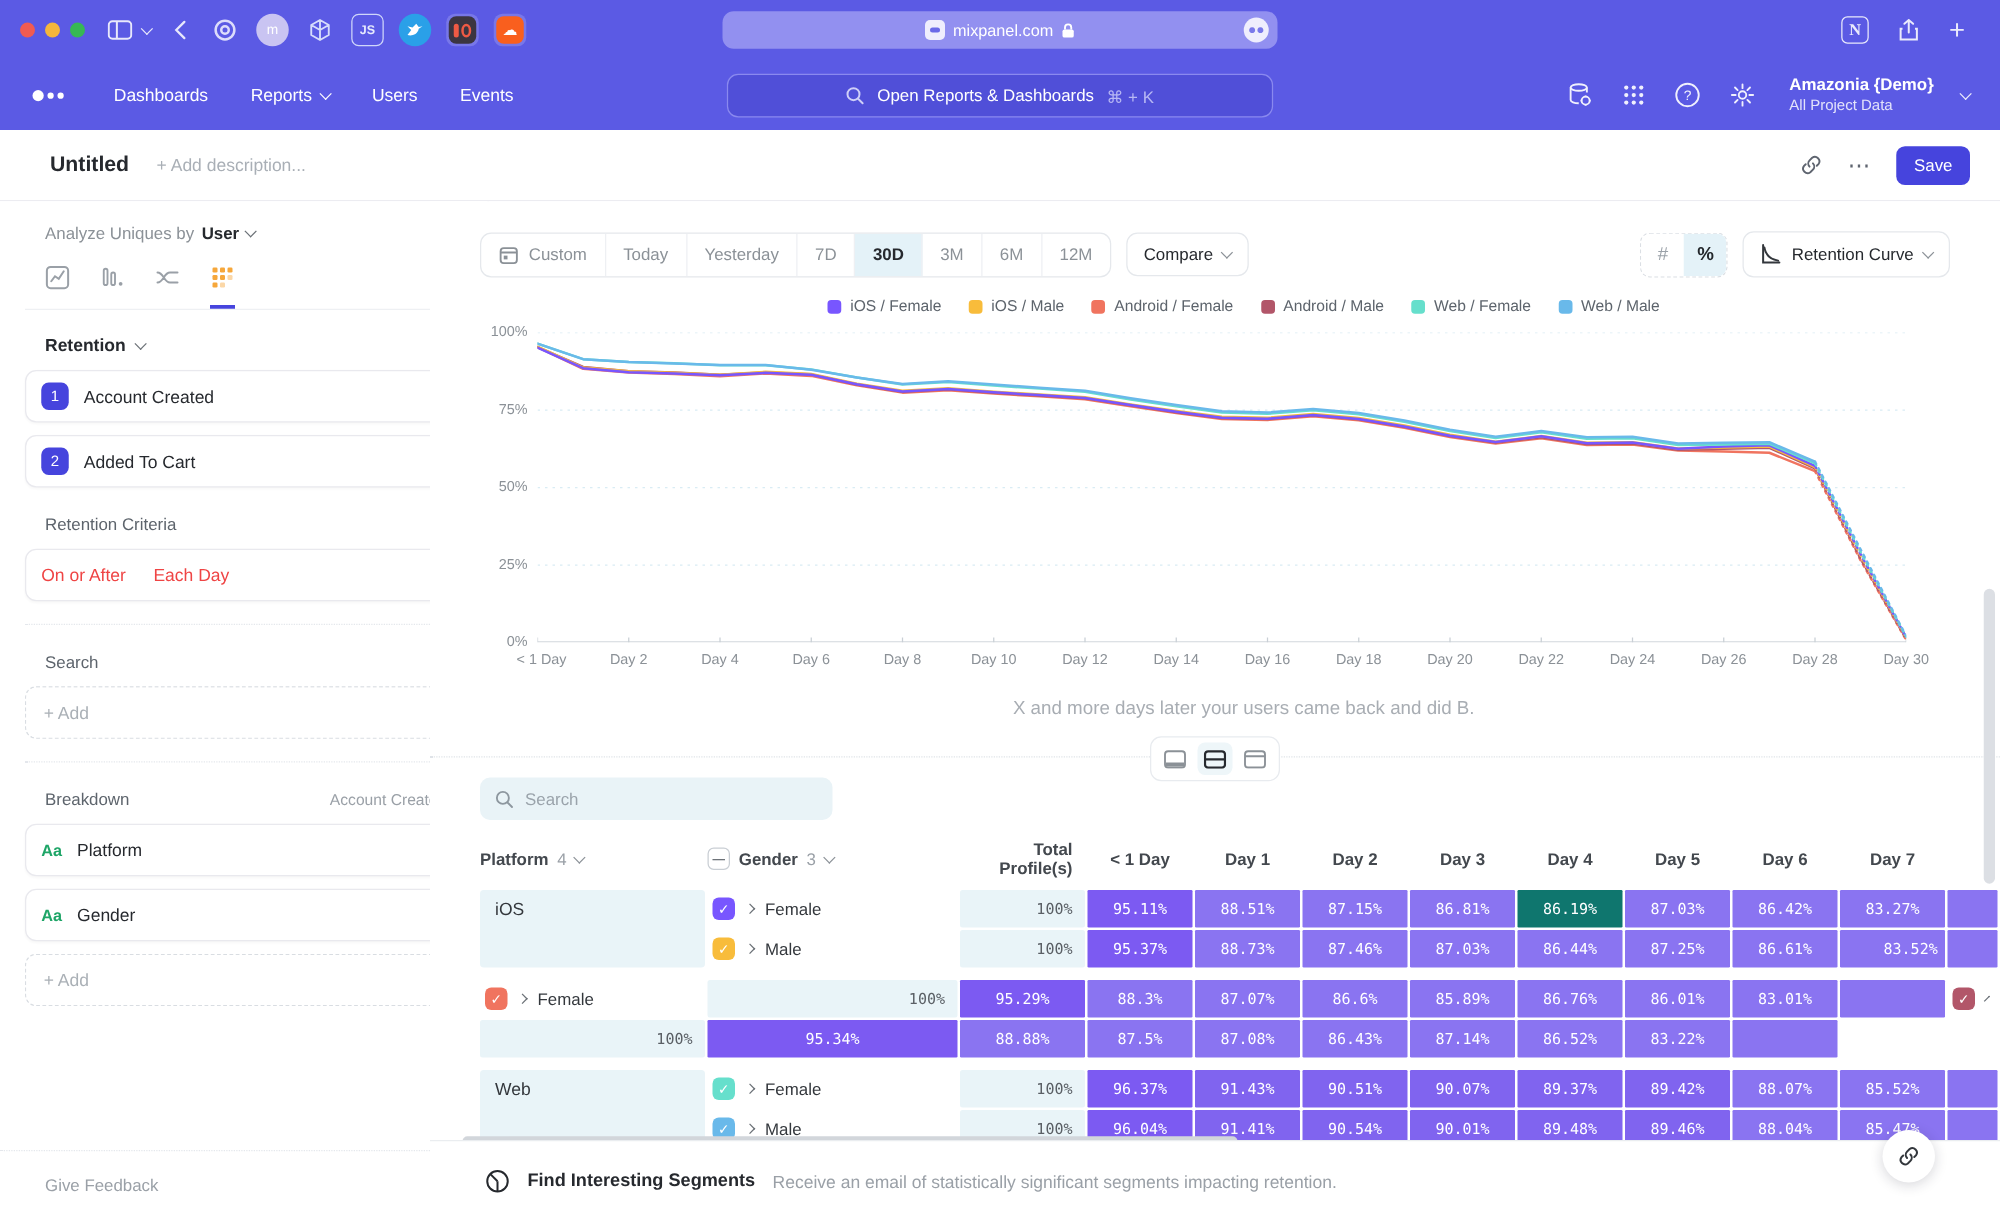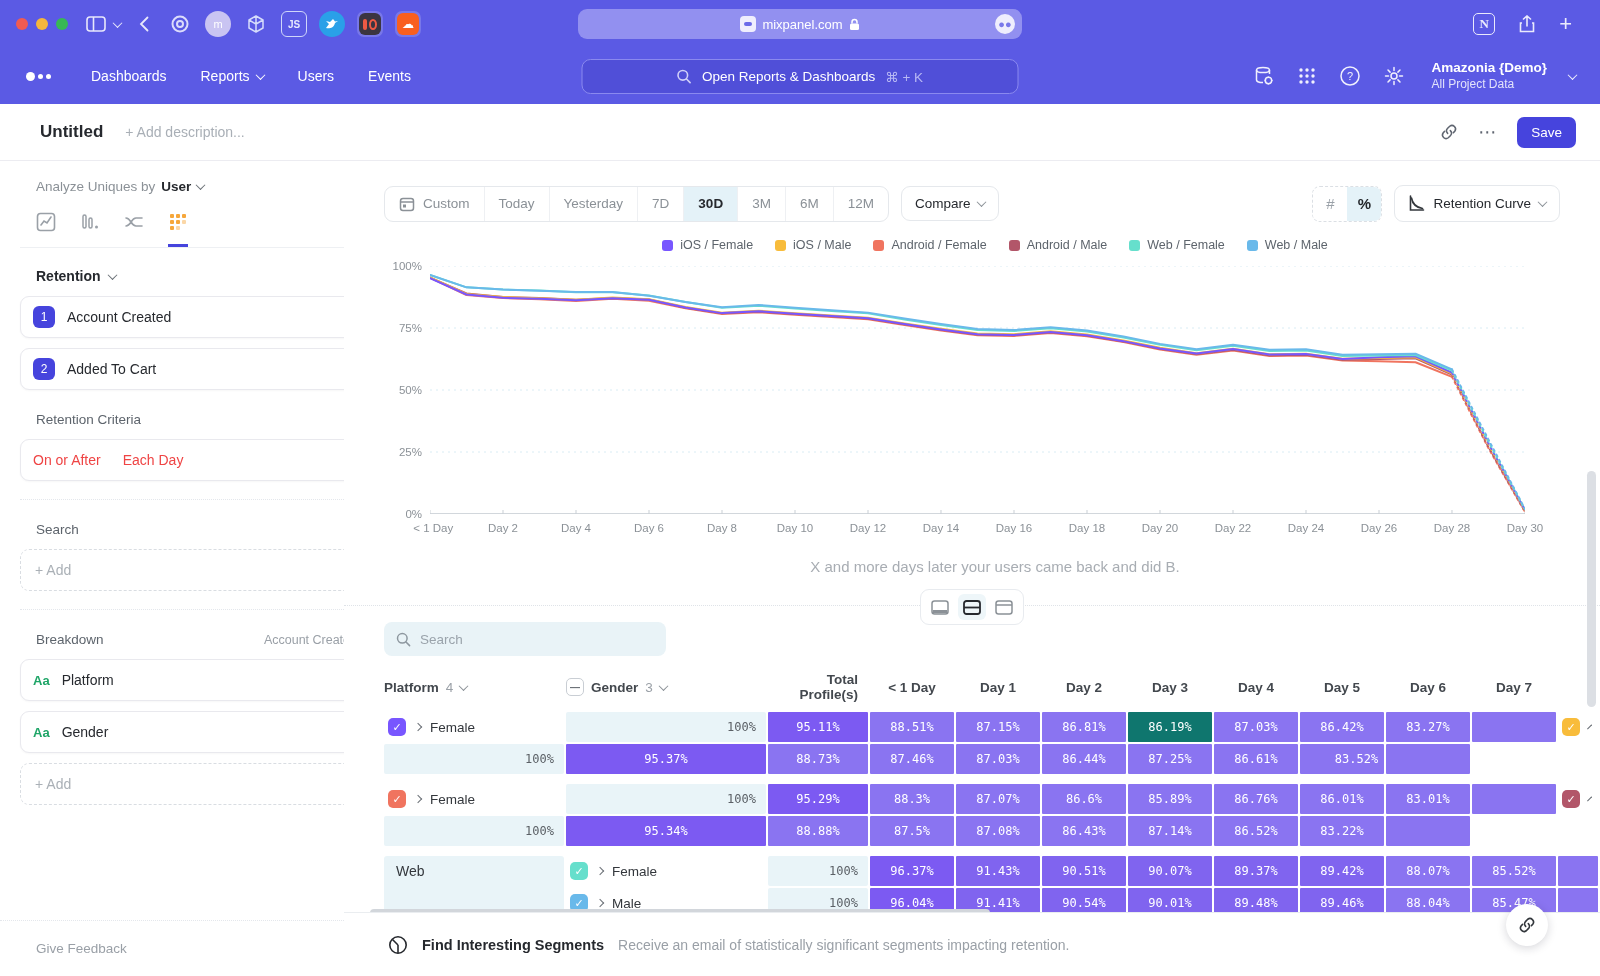--- a/index.html
+++ b/index.html
@@ -631,20 +631,21 @@
           <span class="h-day">Day 2</span>
           <span class="h-day">Day 3</span>
           <span class="h-day">Day 4</span>
           <span class="h-day">Day 5</span>
           <span class="h-day">Day 6</span>
           <span class="h-day">Day 7</span>
         </div>
 
       <div id="table-body">
           <div class="tgroup">
+            <div class="cell-platform">iOS</div>
             <div class="cell-gender">
               <span class="cbx" style="background:#7856FF">✓</span>
       <span class="rchev"></span>
       <span>Female</span>
             </div>
             <div class="cell-total">100%</div>
             <div class="cell-val" style="background: rgb(124, 90, 242);">95.11%</div>
             <div class="cell-val" style="background: rgb(138, 116, 241);">88.51%</div>
             <div class="cell-val" style="background: rgb(138, 116, 241);">87.15%</div>
             <div class="cell-val" style="background: rgb(138, 116, 241);">86.81%</div>

